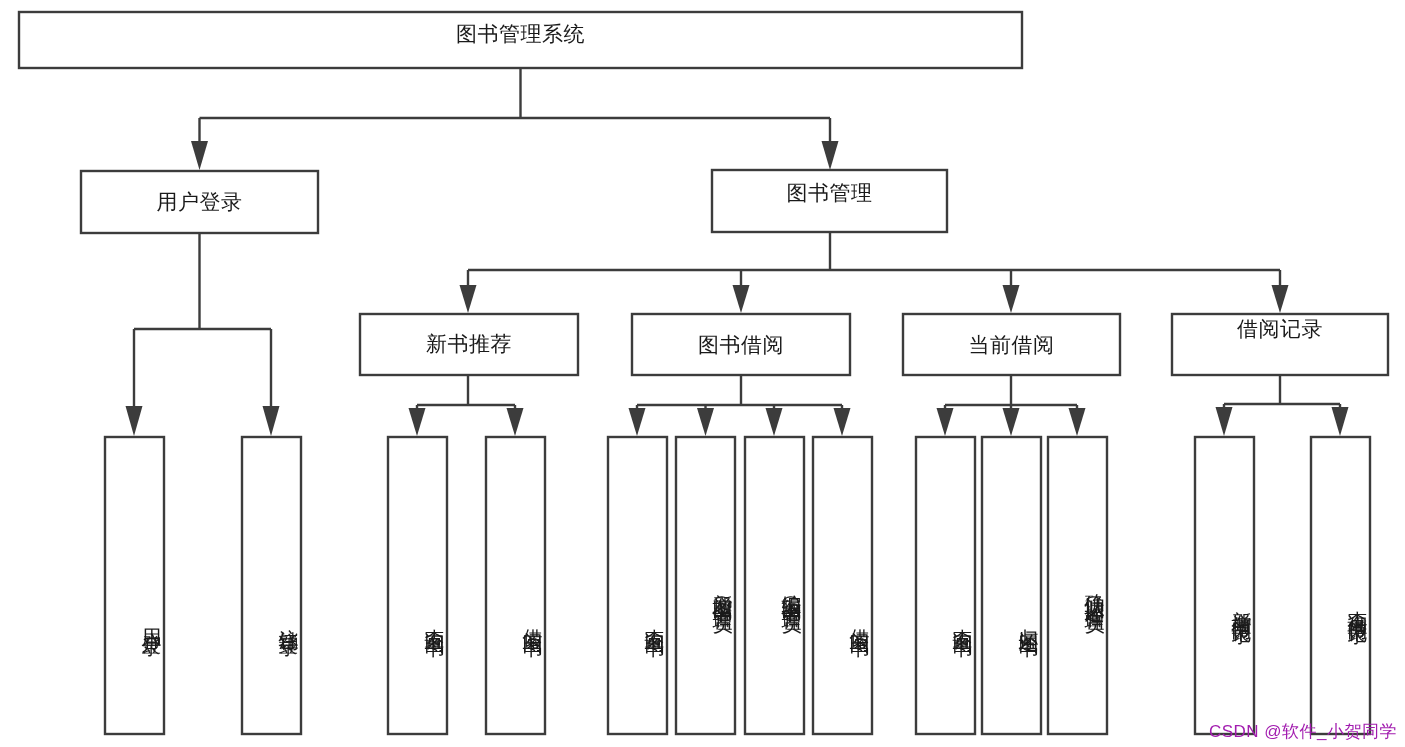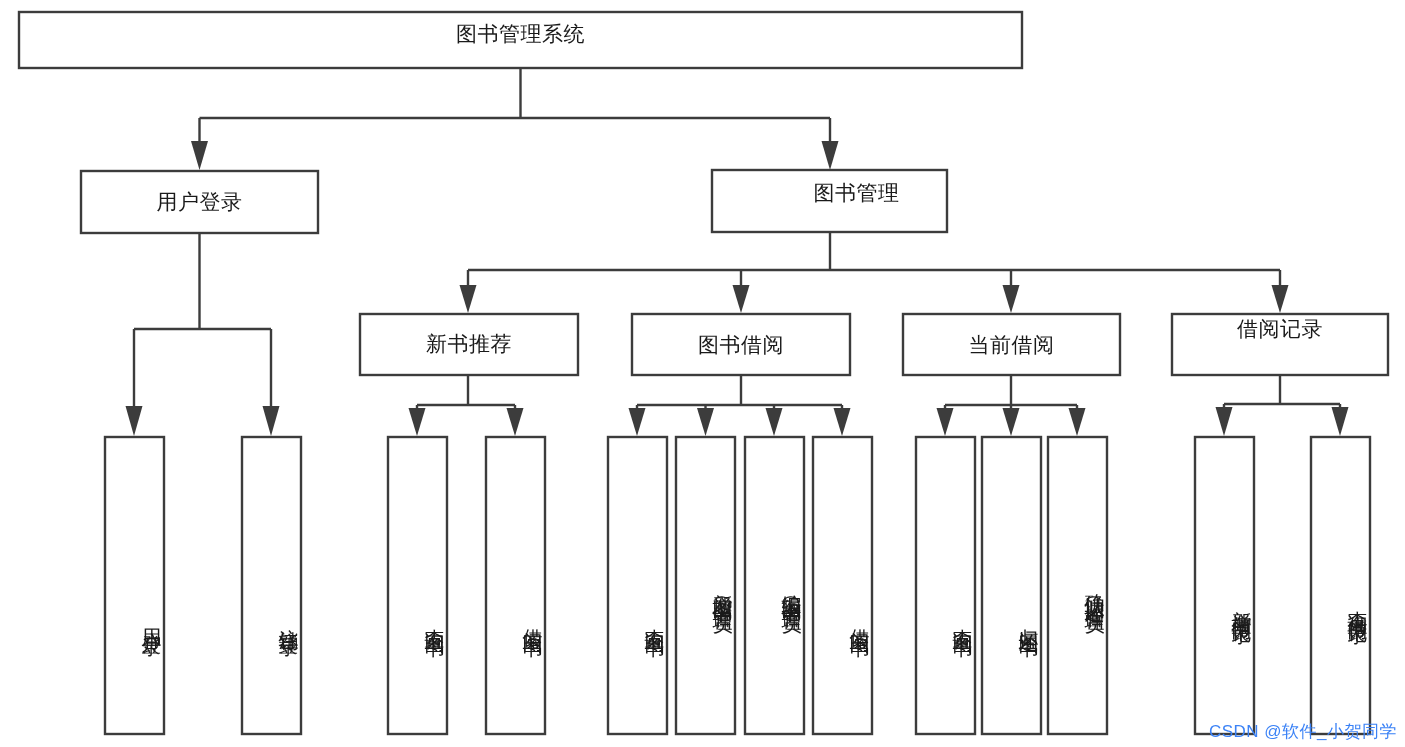--- a/index.html
+++ b/index.html
@@ -65,21 +65,21 @@
     letter-spacing: 3px;
     padding-top: 8px;
     align-items: flex-start;
     justify-content: center;
   }
   .watermark {
     position: absolute;
     right: 8px;
     bottom: 4px;
     font-size: 17px;
-    color: #3b82f6;
+    color: #a21caf;
     font-family: "Liberation Sans", "DejaVu Sans", sans-serif;
     white-space: nowrap;
     letter-spacing: 0.5px;
   }
 </style>
 </head>
 <body>
 
 <div id="diagram-root">
 
@@ -183,21 +183,21 @@
     <rect class="node-box" x="982" y="437" width="59" height="297"></rect>
     <rect class="node-box" x="1048" y="437" width="59" height="297"></rect>
 
     <rect class="node-box" x="1195" y="437" width="59" height="297"></rect>
     <rect class="node-box" x="1311" y="437" width="59" height="297"></rect>
   </svg>
 
   <div class="node-label horizontal" style="left:19px; top:12px; width:1003px; height:44px;">图书管理系统</div>
 
   <div class="node-label horizontal" style="left:81px; top:171px; width:237px; height:62px;">用户登录</div>
-  <div class="node-label horizontal" style="left:739px; top:170px; width:235px; height:45px;">图书管理</div>
+  <div class="node-label horizontal" style="left:712px; top:170px; width:235px; height:45px;">图书管理</div>
 
   <div class="node-label horizontal" style="left:360px; top:314px; width:218px; height:61px;font-family:Liberation Serif, serif;">新书推荐</div>
   <div class="node-label horizontal" style="left:632px; top:314px; width:218px; height:61px;">图书借阅</div>
   <div class="node-label horizontal" style="left:903px; top:314px; width:217px; height:61px;">当前借阅</div>
   <div class="node-label horizontal" style="left:1172px; top:298px; width:216px; height:61px;">借阅记录</div>
 
   <div class="node-label vertical" style="left:105px; top:495px; width:59px; height:239px;">用户登录</div>
   <div class="node-label vertical" style="left:242px; top:495px; width:59px; height:239px;">注销登录</div>
 
   <div class="node-label vertical" style="left:388px; top:495px; width:59px; height:239px;">查询图书</div>

